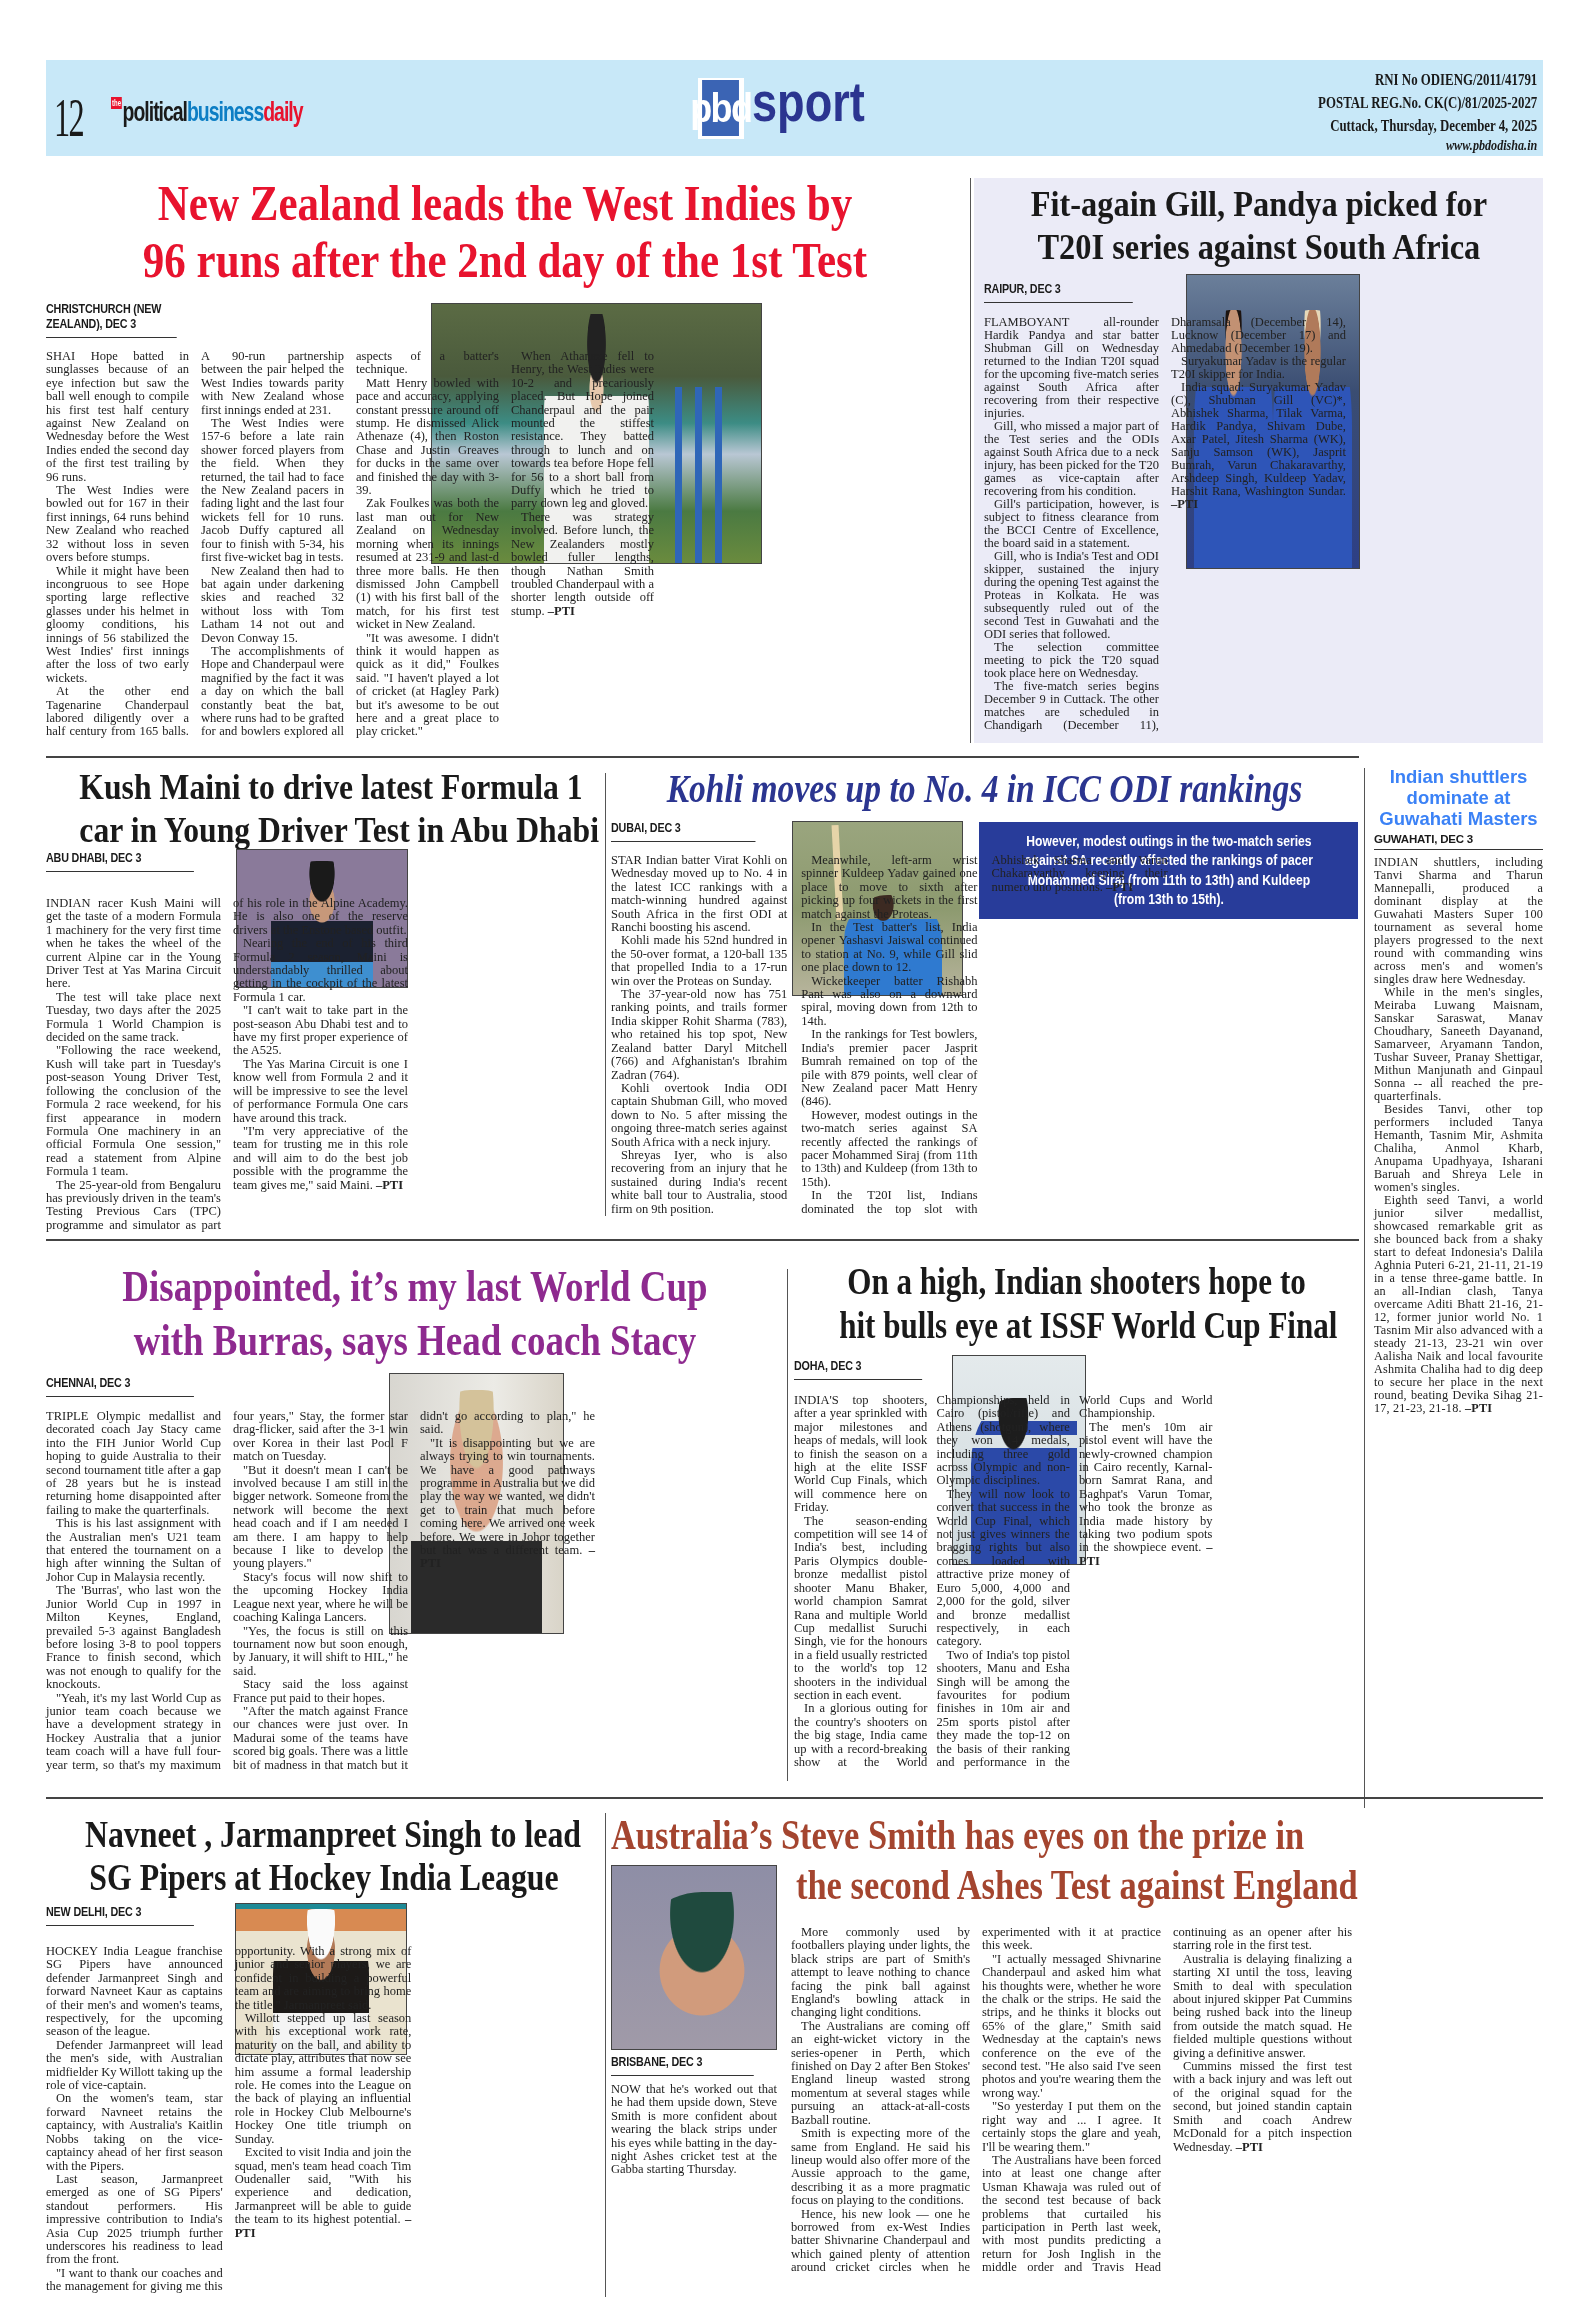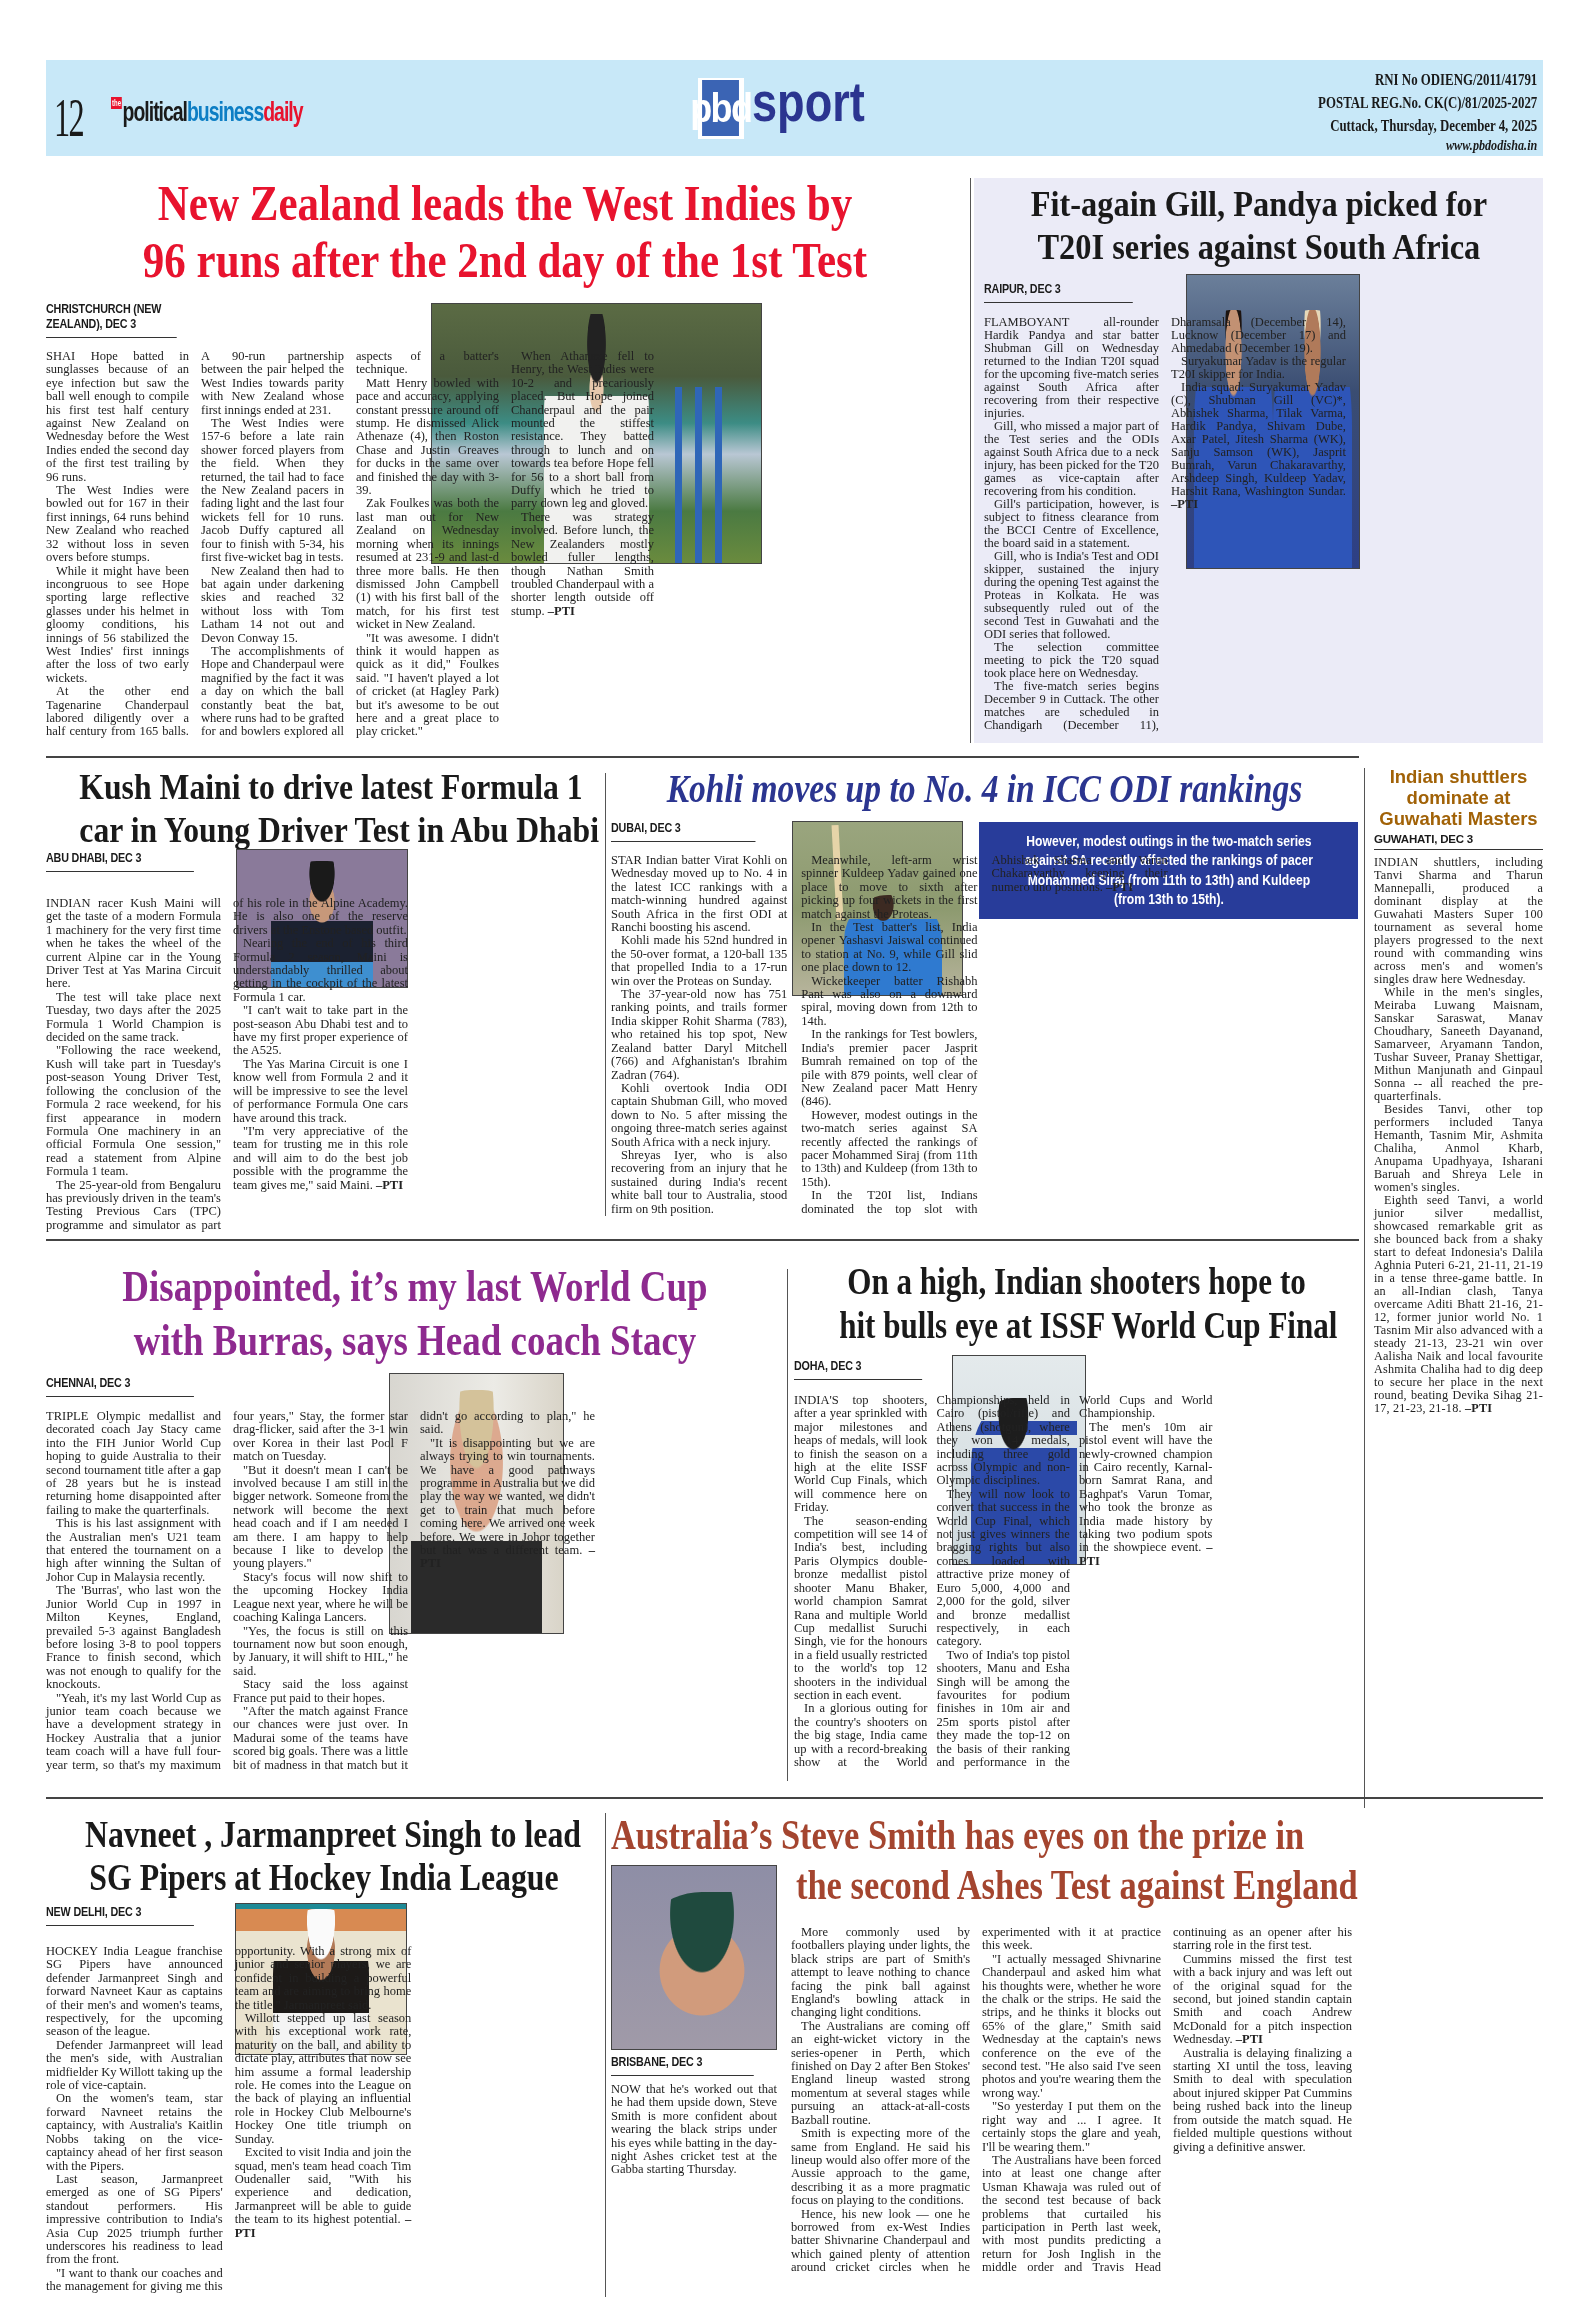--- a/index.html
+++ b/index.html
@@ -179,21 +179,21 @@
     <p>Wicketkeeper batter Rishabh Pant was also on a downward spiral, moving down from 12th to 14th.</p>
     <p>In the rankings for Test bowlers, India's premier pacer Jasprit Bumrah remained on top of the pile with 879 points, well clear of New Zealand pacer Matt Henry (846).</p>
     <p>However, modest outings in the two-match series against SA recently affected the rankings of pacer Mohammed Siraj (from 11th to 13th) and Kuldeep (from 13th to 15th).</p>
     <p><span>In the T20I list, Indians dominated the top slot with Abhishek Sharma and Varun Chakaravarthy keeping their numero uno positions.</span> <span class="pti">–PTI</span></p>
   </div>
 </article>
 
 <div class="rule-v" style="left:1364px; top:768px; height:1040px;"></div>
 
 <article class="art" style="left:1374px; top:766px; width:169px; height:1043px;">
-  <h1 class="headline" style="white-space:normal; font-family:'Liberation Sans',sans-serif; font-size:18.5px; line-height:21px; color:#a16207; padding:0 4.6px;">Indian shuttlers dominate at Guwahati Masters</h1>
+  <h1 class="headline" style="white-space:normal; font-family:'Liberation Sans',sans-serif; font-size:18.5px; line-height:21px; color:#3b82f6; padding:0 4.6px;">Indian shuttlers dominate at Guwahati Masters</h1>
   <div class="dateline" style="margin-top:2.8px; font-size:11.5px; transform:none; border-bottom-width:0.5px; padding-bottom:2.8px; margin-bottom:5.5px;">GUWAHATI, DEC 3</div>
   <div class="body-text" style="font-size:12.2px; line-height:13px; letter-spacing:0.2px;">
     <p class="first">INDIAN shuttlers, including Tanvi Sharma and Tharun Mannepalli, produced a dominant display at the Guwahati Masters Super 100 tournament as several home players progressed to the next round with commanding wins across men's and women's singles draw here Wednesday.</p>
     <p>While in the men's singles, Meiraba Luwang Maisnam, Sanskar Saraswat, Manav Choudhary, Saneeth Dayanand, Samarveer, Aryamann Tandon, Tushar Suveer, Pranay Shettigar, Mithun Manjunath and Ginpaul Sonna -- all reached the pre-quarterfinals.</p>
     <p>Besides Tanvi, other top performers included Tanya Hemanth, Tasnim Mir, Ashmita Chaliha, Anmol Kharb, Anupama Upadhyaya, Isharani Baruah and Shreya Lele in women's singles.</p>
     <p><span>Eighth seed Tanvi, a world junior silver medallist, showcased remarkable grit as she bounced back from a shaky start to defeat Indonesia's Dalila Aghnia Puteri 6-21, 21-11, 21-19 in a tense three-game battle. In an all-Indian clash, Tanya overcame Aditi Bhatt 21-16, 21-12, former junior world No. 1 Tasnim Mir also advanced with a steady 21-13, 23-21 win over Aalisha Naik and local favourite Ashmita Chaliha had to dig deep to secure her place in the next round, beating Devika Sihag 21-17, 21-23, 21-18.</span> <span class="pti">–PTI</span></p>
   </div>
 </article>
 
 <div class="rule-h" style="left:46px; top:1239px; width:1313px;"></div>
@@ -287,17 +287,17 @@
     <p class="first">NOW that he's worked out that he had them upside down, Steve Smith is more confident about wearing the black strips under his eyes while batting in the day-night Ashes cricket test at the Gabba starting Thursday.</p>
   </div>
   <div class="body-text cols" style="position:absolute; left:180px; top:115px; width:752px; height:374px; column-count:4;">
     <p>More commonly used by footballers playing under lights, the black strips are part of Smith's attempt to leave nothing to chance facing the pink ball against England's bowling attack in changing light conditions.</p>
     <p>The Australians are coming off an eight-wicket victory in the series-opener in Perth, which finished on Day 2 after Ben Stokes' England lineup wasted strong momentum at several stages while pursuing an attack-at-all-costs Bazball routine.</p>
     <p>Smith is expecting more of the same from England. He said his lineup would also offer more of the Aussie approach to the game, describing it as a more pragmatic focus on playing to the conditions.</p>
     <p>Hence, his new look — one he borrowed from ex-West Indies batter Shivnarine Chanderpaul and which gained plenty of attention around cricket circles when he experimented with it at practice this week.</p>
     <p>"I actually messaged Shivnarine Chanderpaul and asked him what his thoughts were, whether he wore the chalk or the strips. He said the strips, and he thinks it blocks out 65% of the glare," Smith said Wednesday at the captain's news conference on the eve of the second test. "He also said I've seen photos and you're wearing them the wrong way.'</p>
     <p>"So yesterday I put them on the right way and ... I agree. It certainly stops the glare and yeah, I'll be wearing them."</p>
     <p>The Australians have been forced into at least one change after Usman Khawaja was ruled out of the second test because of back problems that curtailed his participation in Perth last week, with most pundits predicting a return for Josh Inglish in the middle order and Travis Head continuing as an opener after his starring role in the first test.</p>
+    <p>Australia is delaying finalizing a starting XI until the toss, leaving Smith to deal with speculation about injured skipper Pat Cummins being rushed back into the lineup from outside the match squad. He fielded multiple questions without giving a definitive answer.</p>
     <p><span>Cummins missed the first test with a back injury and was left out of the original squad for the second, but joined standin captain Smith and coach Andrew McDonald for a pitch inspection Wednesday.</span> <span class="pti">–PTI</span></p>
-    <p>Australia is delaying finalizing a starting XI until the toss, leaving Smith to deal with speculation about injured skipper Pat Cummins being rushed back into the lineup from outside the match squad. He fielded multiple questions without giving a definitive answer.</p>
   </div>
 </article>
 
 
 </body></html>

